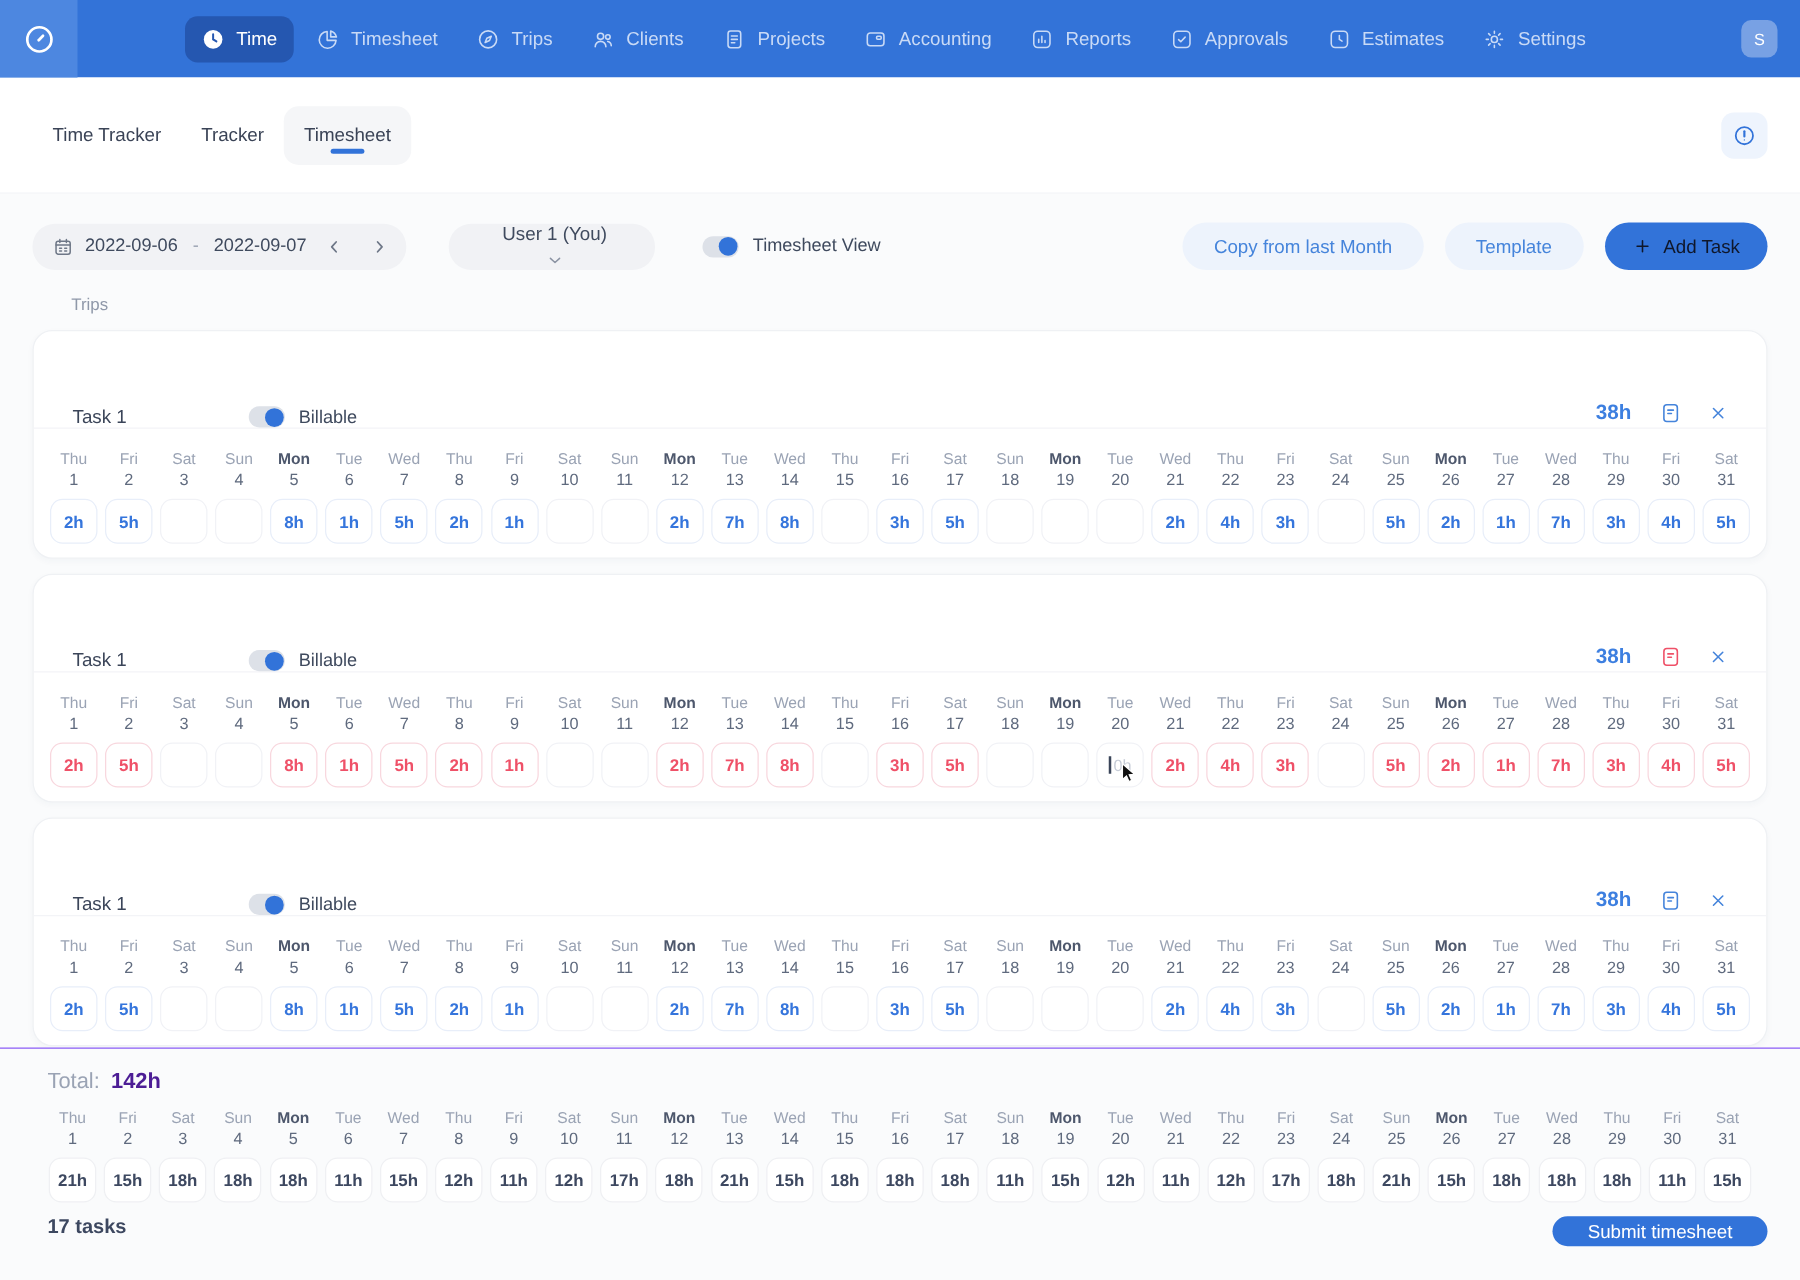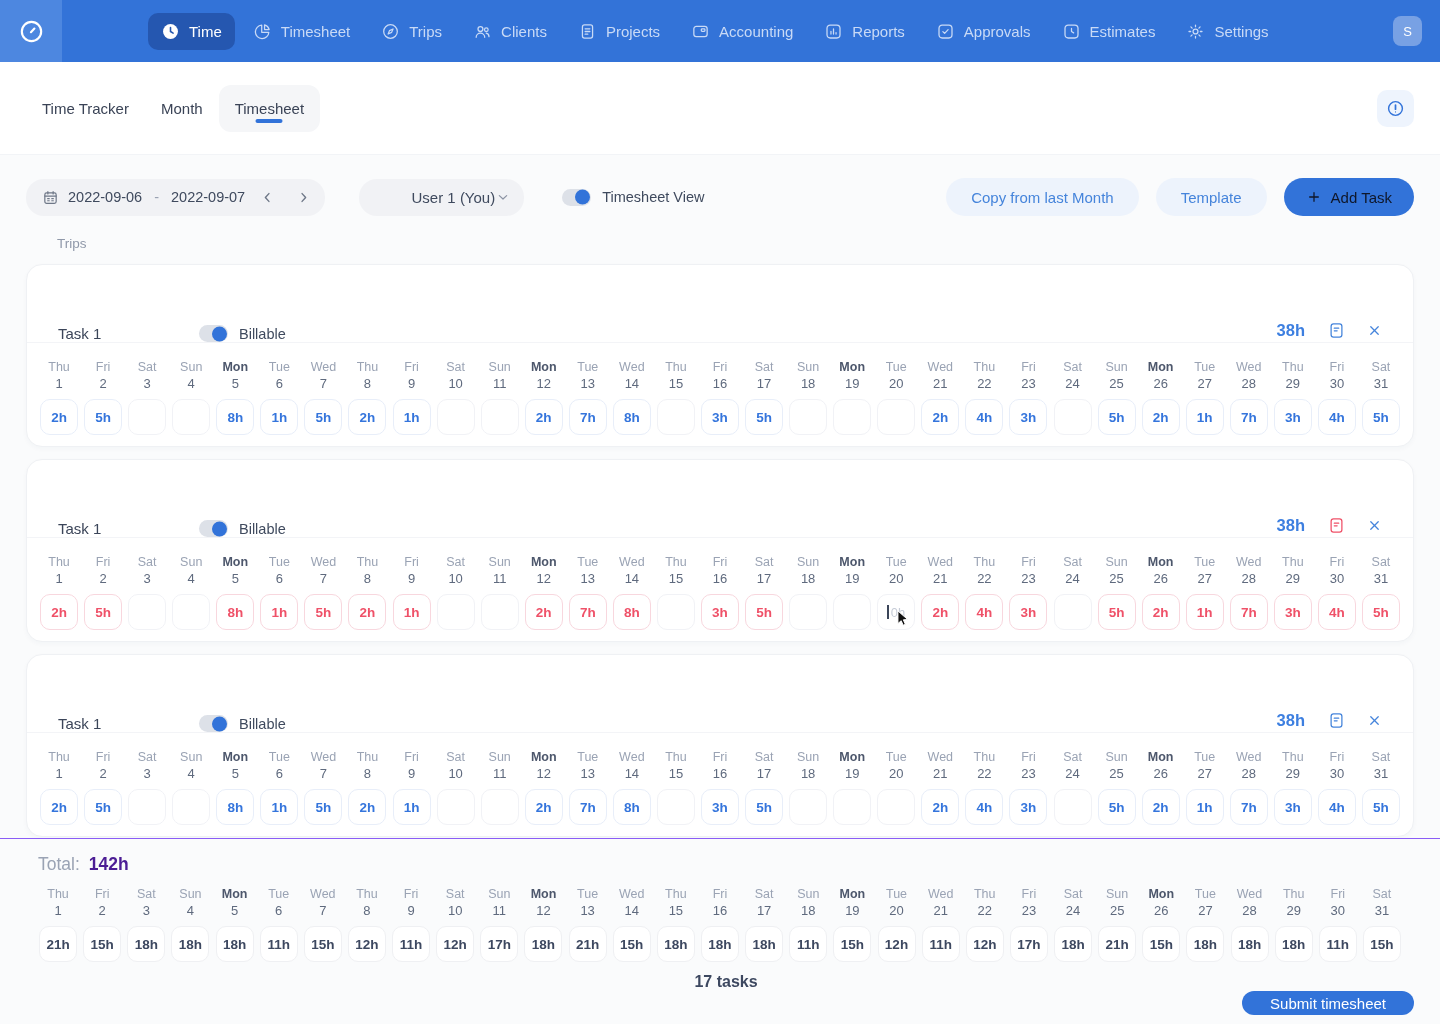--- a/index.html
+++ b/index.html
@@ -44,21 +44,21 @@
   .controls{ display:flex; align-items:center; padding:23px 26px 0; }
   .pill{ background:#f1f2f5; border-radius:18px; height:37px;
     display:flex; align-items:center; color:#3f4a5e; font-size:14.5px; }
   .date-pill{ padding:0 8px 0 16px; gap:9px; cursor:pointer; }
   .date-pill .ico{ color:#6e7787; } .date-pill .ico svg{ width:17px; height:17px; }
   .date-sep{ color:#9aa2b2; margin:0 3px; }
   .chev-btn{ width:27px; background:none; border:none; padding:0; color:#4a5466;
     display:flex; justify-content:center; cursor:pointer; }
   .chev-btn svg{ width:15px; height:15px; }
   .user-pill{ margin-left:34px; width:165px; padding:0 13px 0 17px; font-size:15px;
-    justify-content:flex-end; cursor:pointer; }
+    justify-content:space-between; cursor:pointer;flex-direction:column; }
   .user-pill .ico{ color:#8b93a3; } .user-pill .ico svg{ width:16px; height:16px; }
   .view-toggle{ margin-left:38px; display:flex; align-items:center; gap:11px; }
   .switch{ width:29px; height:17px; background:#dde1e8; border-radius:9px;
     position:relative; cursor:pointer; flex:none; }
   .switch .knob{ position:absolute; top:50%; transform:translateY(-50%); right:1px;
     width:15px; height:15px; background:var(--accent); border-radius:50%; }
   .toggle-label{ font-size:14.5px; color:#3f4a5e; }
   .controls-right{ margin-left:auto; display:flex; align-items:center; gap:17px; }
   .btn{ border:none; cursor:pointer; font-family:inherit; border-radius:19px; font-size:15px; }
   .btn-light{ background:#edf3fc; color:#4584db; height:38px; padding:0 25px; }
@@ -99,21 +99,21 @@
   .caret{ width:1.5px; height:14px; background:#3b4559; margin-right:2px; }
 
   
   .total-bar{ position:absolute; left:0; top:838px; width:1440px; height:186px;
     background:#fafbfc; border-top:1px solid #8b5cf6; padding:0 26px; }
   .total-line{ margin:15px 0 0 12px; font-size:17.5px; color:#9aa3b4;
     display:flex; gap:9px; align-items:baseline; }
   .total-value{ color:#4c1d95; font-weight:700; }
   .total-bar .day-grid{ padding:12px 10px 0; }
   .cell.total{ color:#3d4860; border-color:#eff0f3; cursor:default; }
-  .total-footer{ display:flex; align-items:center; margin-top:11px;flex-direction:column; }
+  .total-footer{ display:flex; margin-top:11px; }
   .tasks-count{ margin-left:12px; font-size:16px; font-weight:700; color:#3d4860; }
   .btn-submit{ margin-left:auto; background:var(--accent); color:#fff; height:24px;
     padding:0 28px; border-radius:18px; font-size:15px; border:none; cursor:pointer;
     font-family:inherit; }
 
   .mouse-cursor{ position:absolute; left:894px; top:609px; z-index:60; pointer-events:none; }
 </style>
 </head>
 <body>
 
@@ -219,21 +219,21 @@
         </span>
         <span class="nav-label">Settings</span>
       </div>
     </div>
   <div class="nav-avatar">S</div>
 </div>
 
 <div class="tabs-row">
   <div id="tabs" style="display:flex;align-items:center;">
       <div class="tab"><span>Time Tracker</span></div>
-      <div class="tab"><span>Month</span></div>
+      <div class="tab"><span>Tracker</span></div>
       <div class="tab active"><span>Timesheet</span><span class="tab-underline"></span></div>
     </div>
   <button class="info-btn">
     <span class="ico">
       <svg viewBox="0 0 24 24" fill="none" stroke="currentColor" stroke-width="1.8" stroke-linecap="round">
         <circle cx="12" cy="12" r="8.7"></circle>
           <path d="M12 7.6v5.2" stroke-width="2.2"></path>
           <circle cx="12" cy="16.3" r="0.7" fill="currentColor" stroke="none"></circle>
       </svg>
     </span>

